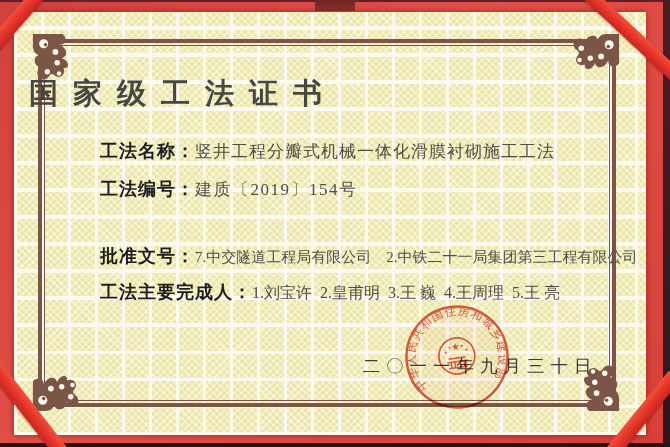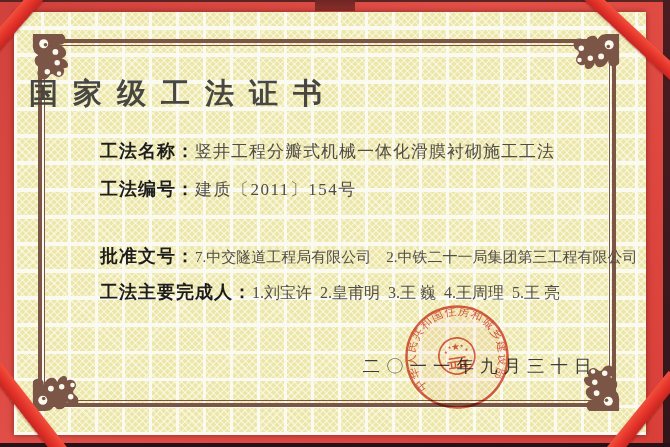--- a/index.html
+++ b/index.html
@@ -109,21 +109,21 @@
       <use href="#flourish"></use>
     </svg>
   <svg class="corner corner-bl">
       <use href="#flourish"></use>
     </svg>
 
   <div class="title">国家级工法证书</div>
 
   <div class="field f0"><span class="lbl">工法名称：</span><span class="val">竖井工程分瓣式机械一体化滑膜衬砌施工工法</span></div>
 
-  <div class="field f1"><span class="lbl">工法编号：</span><span class="val">建质〔2011〕154号</span></div>
+  <div class="field f1"><span class="lbl">工法编号：</span><span class="val">建质〔2019〕154号</span></div>
 
 
   <div class="field f3"><span class="lbl">批准文号：</span><span class="val">7.中交隧道工程局有限公司    2.中铁二十一局集团第三工程有限公司</span></div>
 
   <div class="field f4"><span class="lbl">工法主要完成人：</span><span class="val">1.刘宝许  2.皇甫明  3.王 巍  4.王周理  5.王 亮</span></div>
 
   <div class="date">二〇一一年九月三十日</div>
 
   <svg class="seal" viewBox="0 0 220 220">
     <circle cx="110" cy="110" r="101" fill="rgba(240,130,100,0.07)" stroke="#d4452f" stroke-width="5"></circle>

